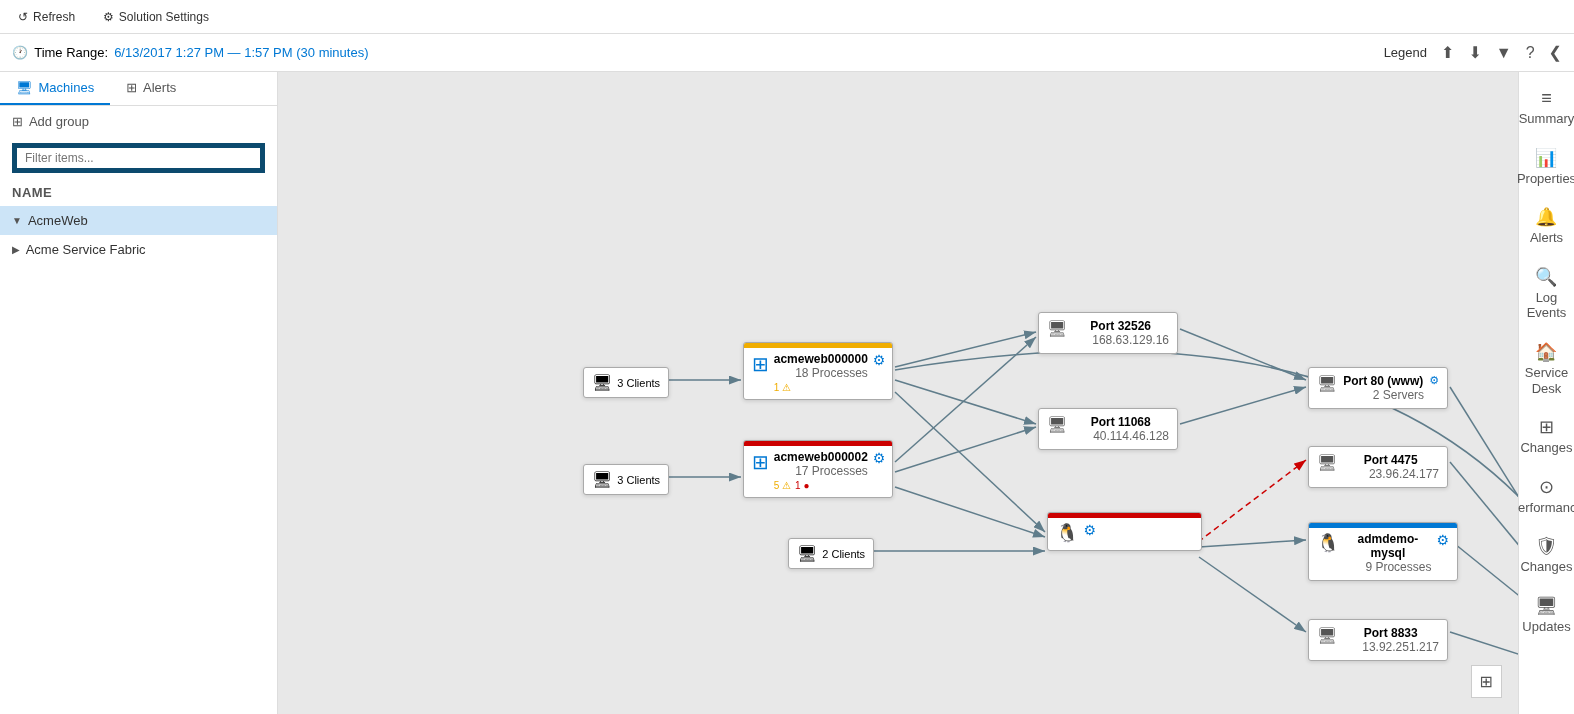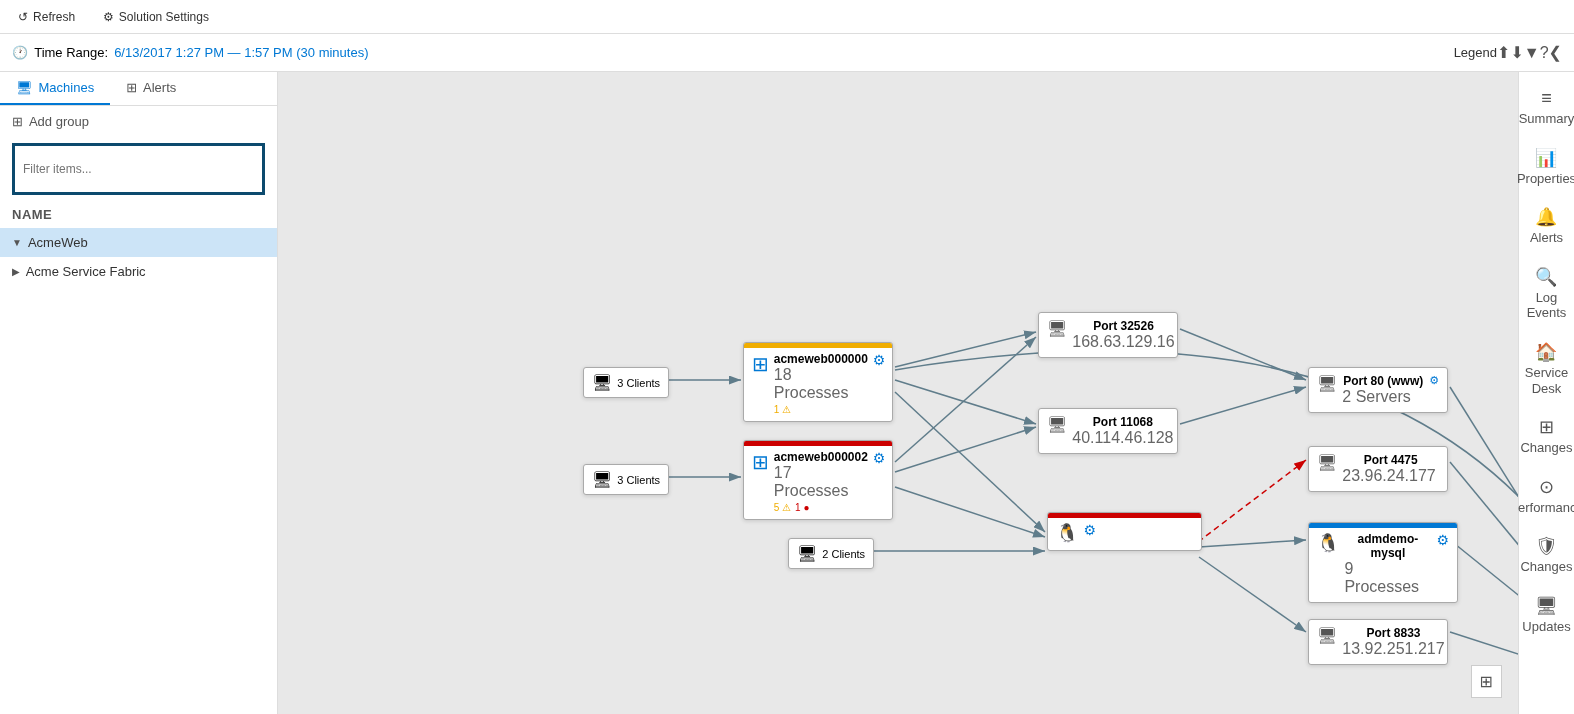--- a/index.html
+++ b/index.html
@@ -15,21 +15,21 @@
       font-size: 12px; background: none; border: none; padding: 2px 6px;
     }
 
     
     .time-bar {
       display: flex; align-items: center; background: #fff; border-bottom: 1px solid #ddd;
       padding: 0 12px; height: 38px; justify-content: space-between;
     }
     .time-range-label { display: flex; align-items: center; gap: 6px; font-size: 13px; }
     .time-range-text { color: #0078d4; font-weight: 500; }
-    .time-bar-right { display: flex; align-items: center; color: #555; }
+    .time-bar-right { display: flex; align-items: center; gap: 14px; color: #555; }
     .time-bar-icon { cursor: pointer; font-size: 16px; color: #555; }
     .time-bar-legend { font-size: 13px; color: #333; }
 
     
     .main-area {
       display: flex; flex: 1; overflow: hidden;
     }
 
     
     .left-panel {
@@ -45,21 +45,21 @@
     }
     .tab.active {
       color: #0078d4; border-bottom: 2px solid #0078d4;
     }
     .add-group-btn {
       display: flex; align-items: center; gap: 6px; padding: 8px 12px;
       cursor: pointer; font-size: 13px; color: #555;
     }
     .filter-input-wrap { padding: 6px 12px; }
     .filter-input {
-      width: 100%; padding: 16px 8px; border: 3px solid #0c4a6e; font-size: 12px;
+      width: 100%; padding: 3px 8px; border: 5px solid #0c4a6e; font-size: 12px;
       color: #888; outline: none;
     }
     .list-header {
       padding: 6px 12px; font-size: 13px; font-weight: 600; color: #555;
       text-transform: uppercase; letter-spacing: 0.5px;
     }
     .list-item {
       display: flex; align-items: center; gap: 6px; padding: 7px 12px;
       cursor: pointer; font-size: 13px; color: #333;
     }
@@ -94,21 +94,21 @@
     }
     .node-port {
       width: 140px;
     }
     .node-clients {
       display: flex; align-items: center; gap: 5px;
       background: #fff; border: 1px solid #aaa; border-radius: 3px;
       padding: 5px 8px; font-size: 11px;
     }
     .node-title { font-weight: 600; font-size: 12px; text-align: center; }
-    .node-sub { font-size: 16px; color: #666; }
+    .node-sub { font-size: 12px; color: #666; text-align: right; }
     .node-badges { display: flex; gap: 4px; margin-top: 2px; font-size: 10px; }
     .badge-warn { color: #f0ad00; }
     .badge-err { color: #c00; }
 
     .node-header-blue { height: 5px; background: #0078d4; margin: -6px -8px 4px -8px; border-radius: 2px 2px 0 0; }
     .node-header-red { height: 5px; background: #c00; margin: -6px -8px 4px -8px; border-radius: 2px 2px 0 0; }
     .node-header-yellow { height: 5px; background: #f0ad00; margin: -6px -8px 4px -8px; border-radius: 2px 2px 0 0; }
 
     .win-icon { color: #0078d4; font-size: 20px; }
     .linux-icon { font-size: 18px; }

